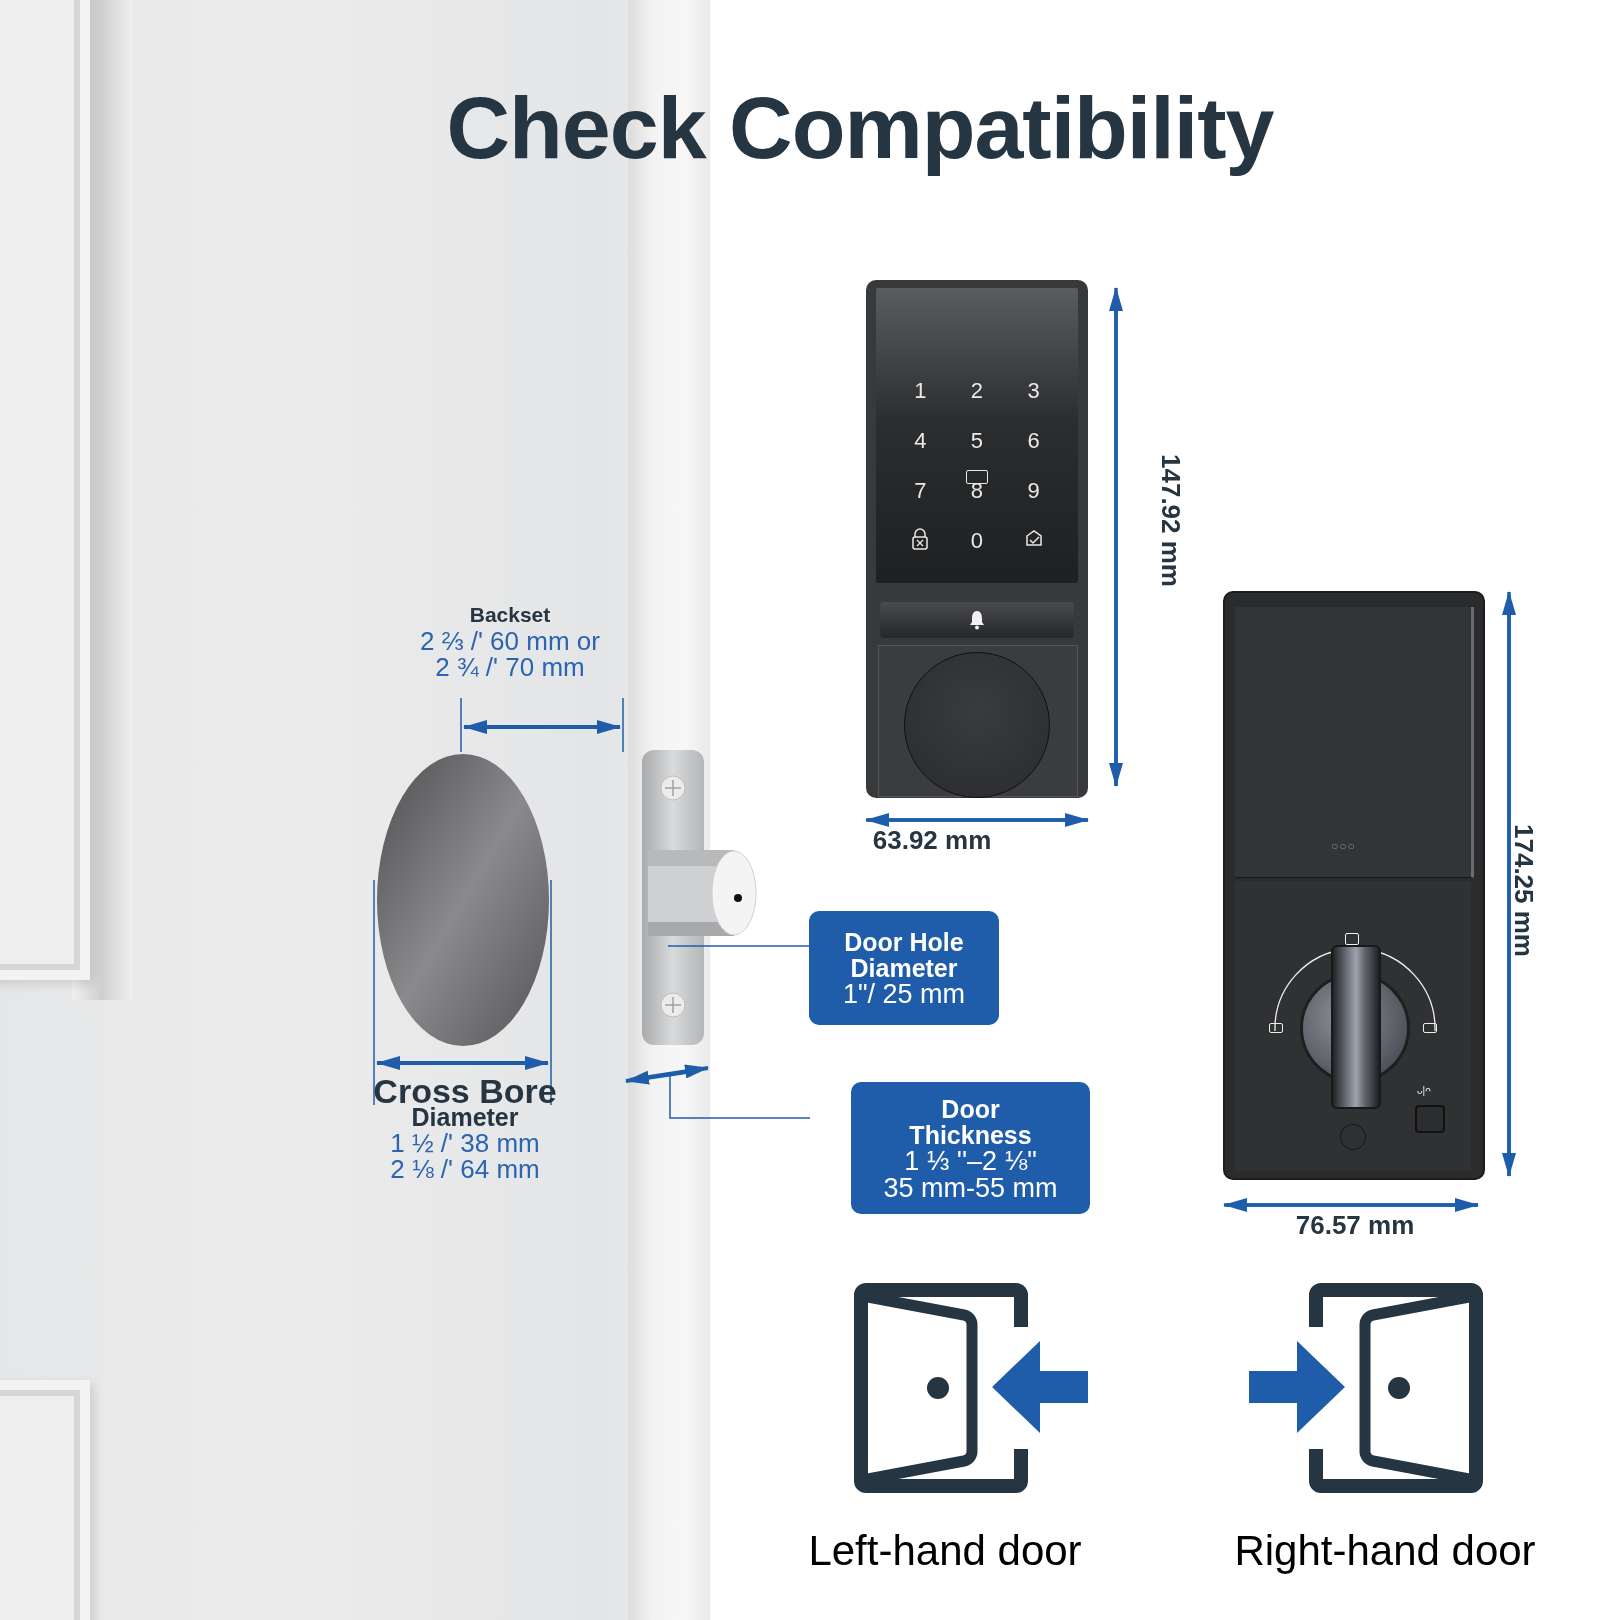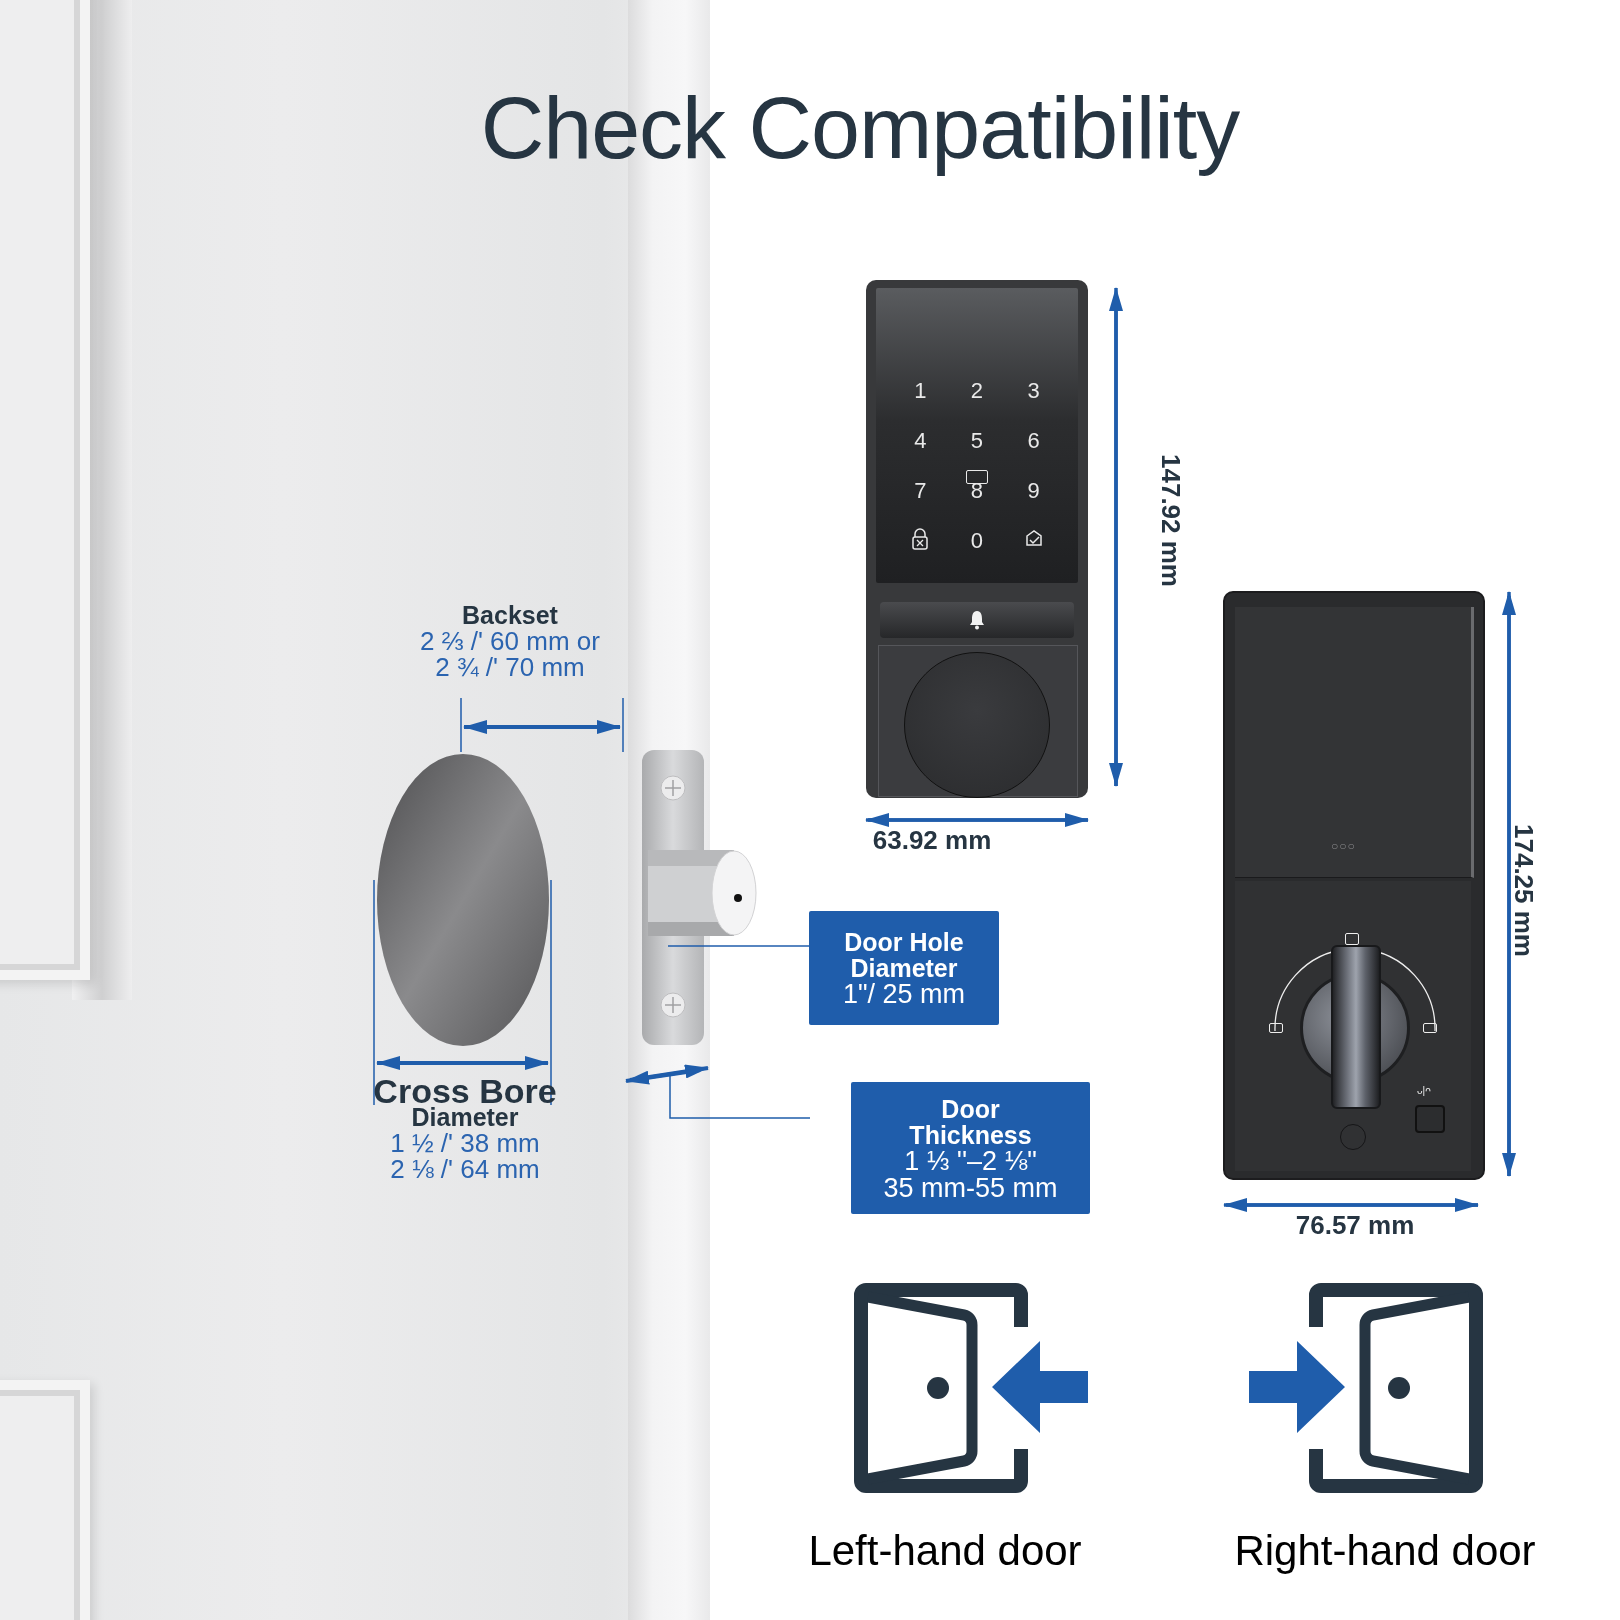--- a/index.html
+++ b/index.html
@@ -3,26 +3,26 @@
 <meta charset="utf-8">
 <style>
   html,body{margin:0;padding:0;}
   body{width:1620px;height:1620px;position:relative;overflow:hidden;background:#ffffff;font-family:"Liberation Sans","DejaVu Sans",sans-serif;}
   .abs{position:absolute;}
   
   .door-bg{left:0;top:0;width:710px;height:1620px;background:linear-gradient(90deg,#e6e7e8 0%,#ececed 40%,#e4e5e6 85%,#eeeeef 100%);}
   .door-edge{left:628px;top:0;width:82px;height:1620px;background:linear-gradient(90deg,#dcdcdd 0%,#f3f3f4 30%,#f7f7f8 70%,#e9e9ea 100%);}
   .panel-strip{background:linear-gradient(90deg,#f2f2f3,#c9c9ca 50%,#efeff0);}
   .panel-frame{border:10px solid #f3f3f3;box-shadow:inset 0 0 0 6px #d6d6d7, 4px 4px 10px rgba(0,0,0,0.12);background:#eeeeef;}
-  .title{left:300px;top:82px;width:1120px;text-align:center;font-weight:400;font-size:88px;line-height:92px;color:#263542;letter-spacing:-1px;}
+  .title{left:300px;top:82px;width:1120px;text-align:center;font-weight:700;font-size:88px;line-height:92px;color:#263542;letter-spacing:-1px;}
   .blue{color:#2b64b0;}
   .dark{color:#263542;}
   .lbl{font-weight:700;}
   .meas{font-size:26px;line-height:26px;text-align:center;}
-  .callout{background:#1f5dab;border-radius:2px;color:#fff;text-align:center;}
+  .callout{background:#1f5dab;border-radius:10px;color:#fff;text-align:center;}
   .callout .h{font-weight:700;font-size:25px;line-height:26px;}
   .callout .v{font-size:27px;line-height:27px;}
   .dim-text{font-weight:700;font-size:26px;color:#263542;}
   .lock{background:#2e3033;border-radius:10px;}
   .key{color:#e9e9e9;font-size:22px;text-align:center;width:40px;}
   .door-label{font-weight:400;font-size:42px;color:#000000;text-align:center;}
 </style>
 </head>
 <body>
 
@@ -31,21 +31,21 @@
 <div class="abs panel-strip" style="left:72px;top:0;width:60px;height:1000px;opacity:0.8"></div>
 <div class="abs panel-frame" style="left:-40px;top:-30px;width:120px;height:990px;border-left:none;"></div>
 <div class="abs panel-frame" style="left:-40px;top:1380px;width:120px;height:300px;border-left:none;"></div>
 <div class="abs door-edge"></div>
 
 <div class="abs title">
   <div>Check Compatibility</div>
 </div>
 
 <div class="abs meas" style="left:380px;top:602px;width:260px;">
-  <div class="lbl dark" style="font-size:25px;">Backset</div>
+  <div class="lbl dark" style="font-size:21px;">Backset</div>
   <div class="blue">2 ⅔ /' 60 mm or</div>
   <div class="blue">2 ¾ /' 70 mm</div>
 </div>
 
 <svg class="abs" style="left:0;top:0;" width="1620" height="1620">
   <defs>
     <marker id="ah" markerWidth="10" markerHeight="10" refX="9" refY="5" orient="auto" markerUnits="userSpaceOnUse">
       <path d="M0,0 L10,5 L0,10 z" fill="#1f5dab"></path>
     </marker>
     <marker id="ahb" markerWidth="24" markerHeight="14" refX="23" refY="7" orient="auto" markerUnits="userSpaceOnUse">

